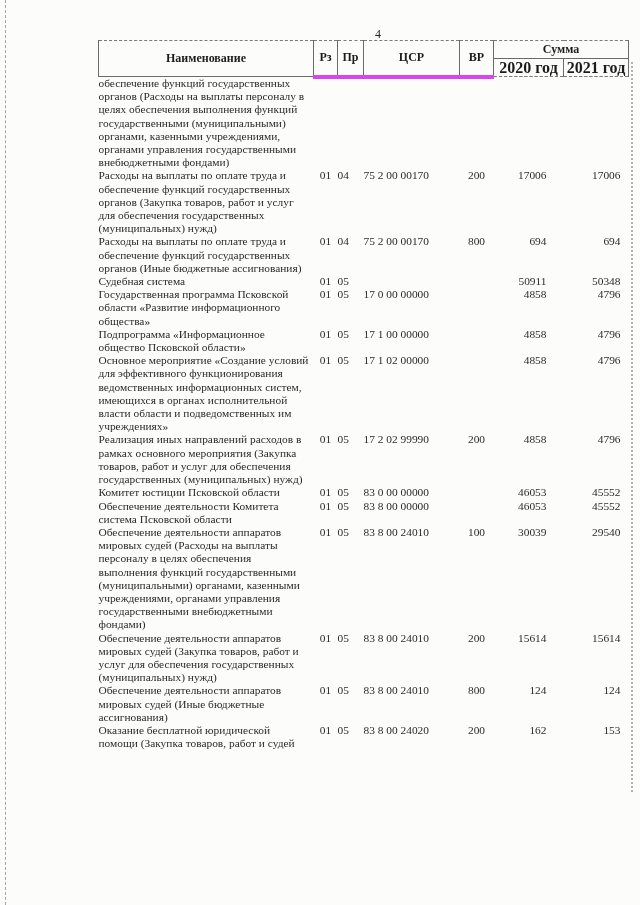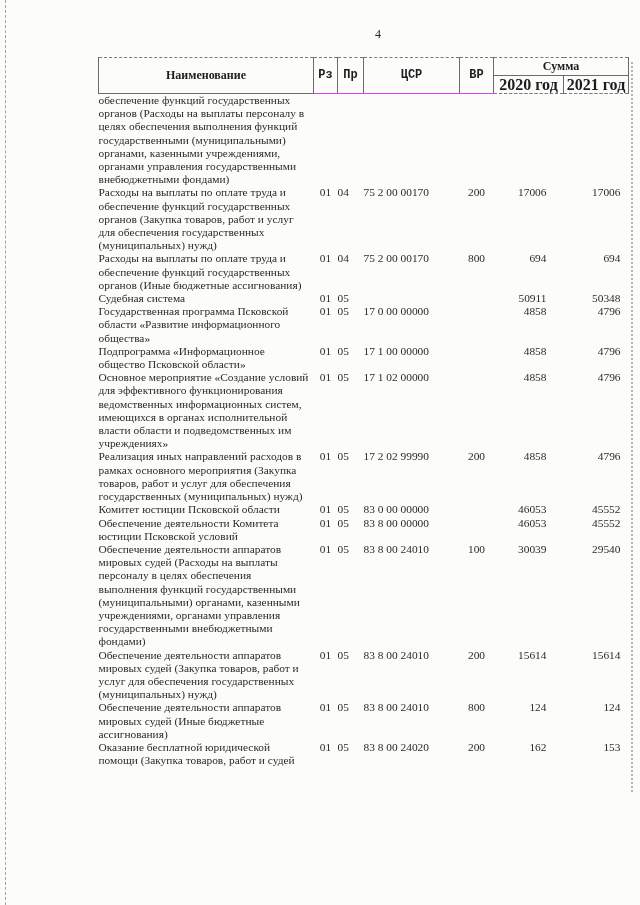--- a/index.html
+++ b/index.html
@@ -40,21 +40,21 @@
     top: 27px;
     left: 98px;
     width: 560px;
     text-align: center;
     font-size: 12px;
     color: #222;
   }
   table.budget {
     position: absolute;
     left: 98px;
-    top: 57px;
+    top: 40px;
     width: 530px;
     border-collapse: collapse;
     table-layout: fixed;
     font-size: 11.4px;
     line-height: 13.2px;
   }
   table.budget col.c-name  { width: 215px; }
   table.budget col.c-rz    { width: 24px; }
   table.budget col.c-pr    { width: 26px; }
   table.budget col.c-csr   { width: 96px; }
@@ -78,21 +78,21 @@
   thead th.h-summa {
     border-bottom: 1px solid #6b6b6b;
     height: 15px;
   }
   thead tr.hdr-years th {
     font-size: 16px;
     height: 15px;
     border-bottom: 1px dashed #7a7a7a;
   }
   thead th.h-name { border-bottom: 1px solid #6b6b6b; }
-  thead th.h-rz, thead th.h-pr, thead th.h-csr, thead th.h-vr { border-bottom: 1px solid #d946ef; font-family: Liberation Mono, monospace; }
+  thead th.h-rz, thead th.h-pr, thead th.h-csr, thead th.h-vr { border-bottom: 4px solid #d946ef; }
 
   tbody td {
     vertical-align: top;
     padding: 0;
     border: none;
     color: #2b2b2b;
   }
   tbody td.cell-name  { text-align: left; padding-right: 3px; margin-left: 46px; }
   tbody td.cell-rz    { text-align: center; }
   tbody td.cell-pr    { }
@@ -211,21 +211,21 @@
         <tr>
           <td class="cell-name">Комитет юстиции Псковской области</td>
           <td class="cell-rz">01</td>
           <td class="cell-pr">05</td>
           <td class="cell-csr">83 0 00 00000</td>
           <td class="cell-vr"></td>
           <td class="cell-y2020">46053</td>
           <td class="cell-y2021">45552</td>
         </tr>
         <tr>
-          <td class="cell-name">Обеспечение деятельности Комитета юстиции  Псковской условий</td>
+          <td class="cell-name">Обеспечение деятельности Комитета система  Псковской области</td>
           <td class="cell-rz">01</td>
           <td class="cell-pr">05</td>
           <td class="cell-csr">83 8 00 00000</td>
           <td class="cell-vr"></td>
           <td class="cell-y2020">46053</td>
           <td class="cell-y2021">45552</td>
         </tr>
         <tr>
           <td class="cell-name">Обеспечение деятельности аппаратов мировых судей (Расходы на выплаты персоналу в целях обеспечения выполнения функций государственными (муниципальными) органами, казенными учреждениями, органами управления государственными внебюджетными фондами)</td>
           <td class="cell-rz">01</td>

